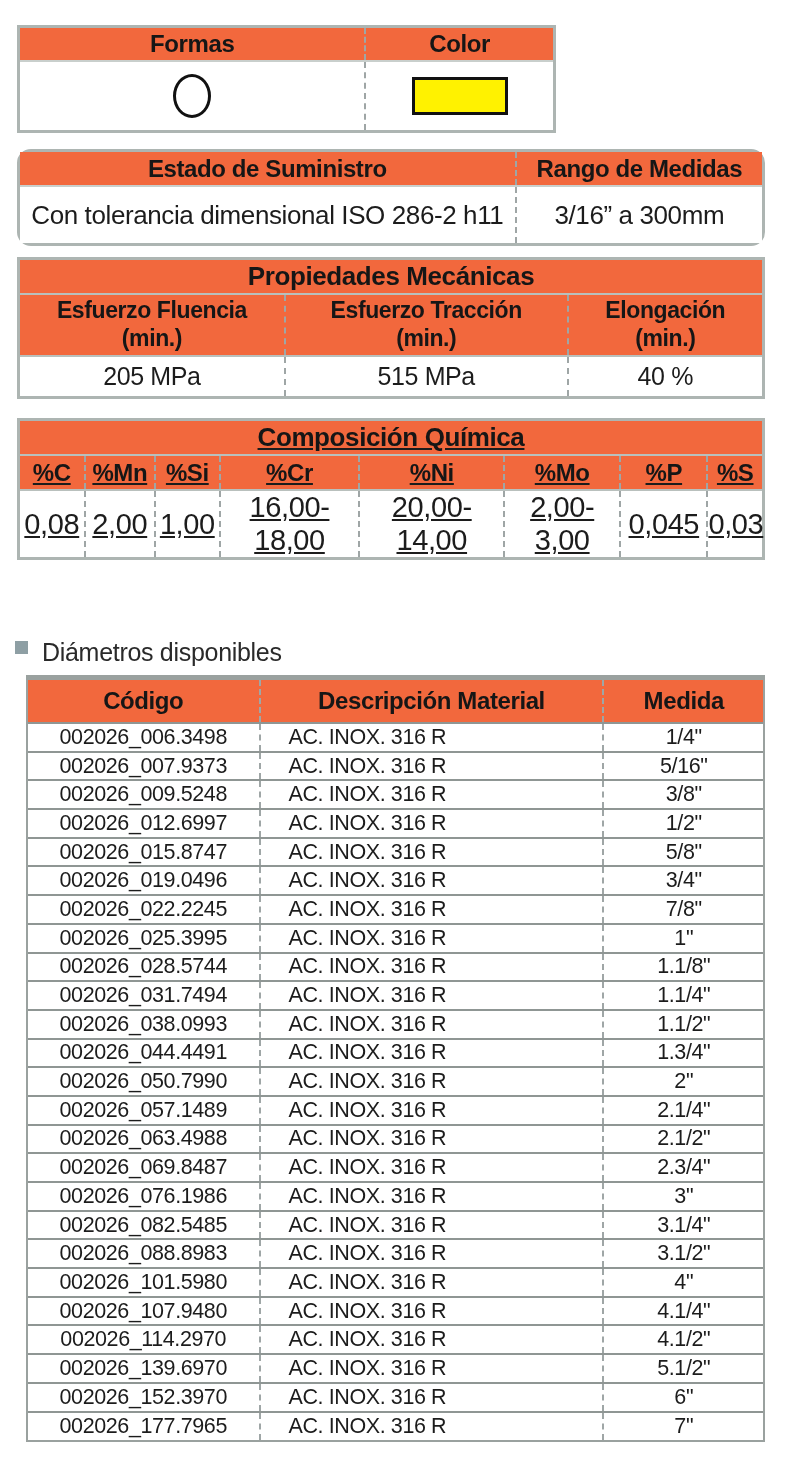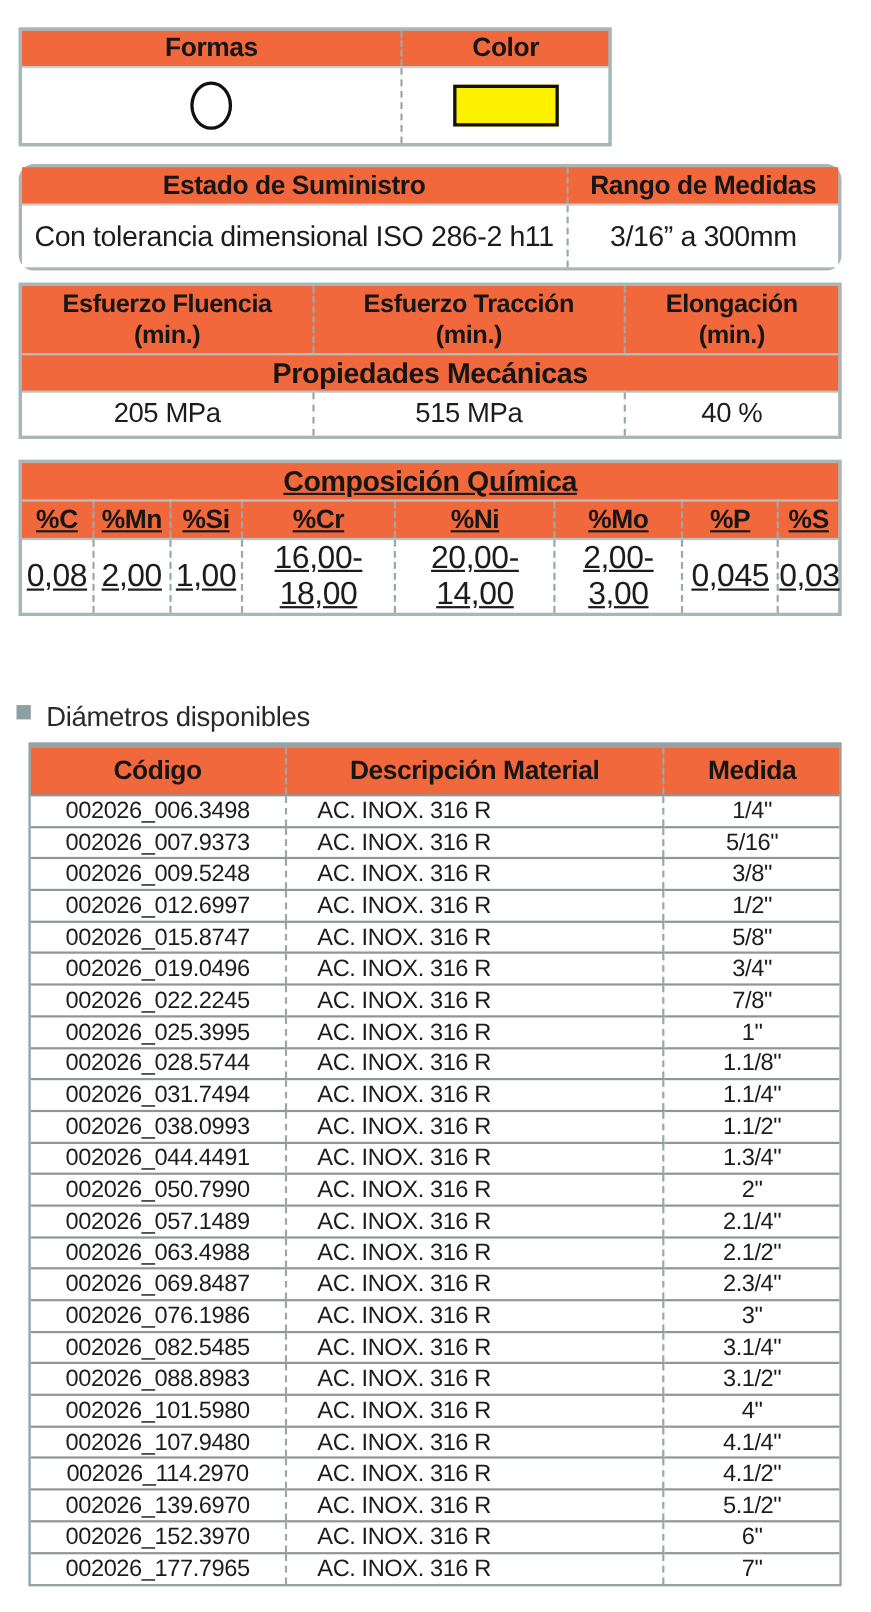--- a/index.html
+++ b/index.html
@@ -9,21 +9,21 @@
     font-family: "Liberation Sans", sans-serif;
     color: #1c1c1c;
     position: relative;
     overflow: hidden;
   }
   .page { width: 792px; height: 1465px; }
 
   
   .frame {
     border: 3px solid #adb5b2;
-    background: #7dd3fc;
+    background: #c4b5fd;
   }
   table { border-collapse: collapse; width: 100%; table-layout: fixed; }
   th, td { text-align: center; vertical-align: middle; letter-spacing: -0.4px; }
   th {
     background: #f2683d;
     font-weight: bold;
     font-size: 24px;
     color: #161616;
   }
   td { font-size: 25px; font-weight: 400; background: #ffffff; }
@@ -142,37 +142,37 @@
   </div>
 
   <div class="frame t3">
     <table>
       <colgroup>
           <col style="width:35.7%">
           <col style="width:38.1%">
           <col style="width:26.2%">
         </colgroup>
       <thead>
+        <tr>
+            <th class="titlecell" colspan="3">Propiedades Mecánicas</th>
+          </tr>
         <tr>
           <th class="colhead">
             <span>Esfuerzo Fluencia</span><br>
             <span>(min.)</span>
           </th>
           <th class="colhead dash">
             <span>Esfuerzo Tracción</span><br>
             <span>(min.)</span>
           </th>
           <th class="colhead dash">
             <span>Elongación</span><br>
             <span>(min.)</span>
           </th>
         </tr>
-        <tr>
-            <th class="titlecell" colspan="3">Propiedades Mecánicas</th>
-          </tr>
       </thead>
       <tbody>
         <tr>
           <td>205 MPa</td>
           <td class="dash">515 MPa</td>
           <td class="dash">40 %</td>
         </tr>
       </tbody>
     </table>
   </div>

